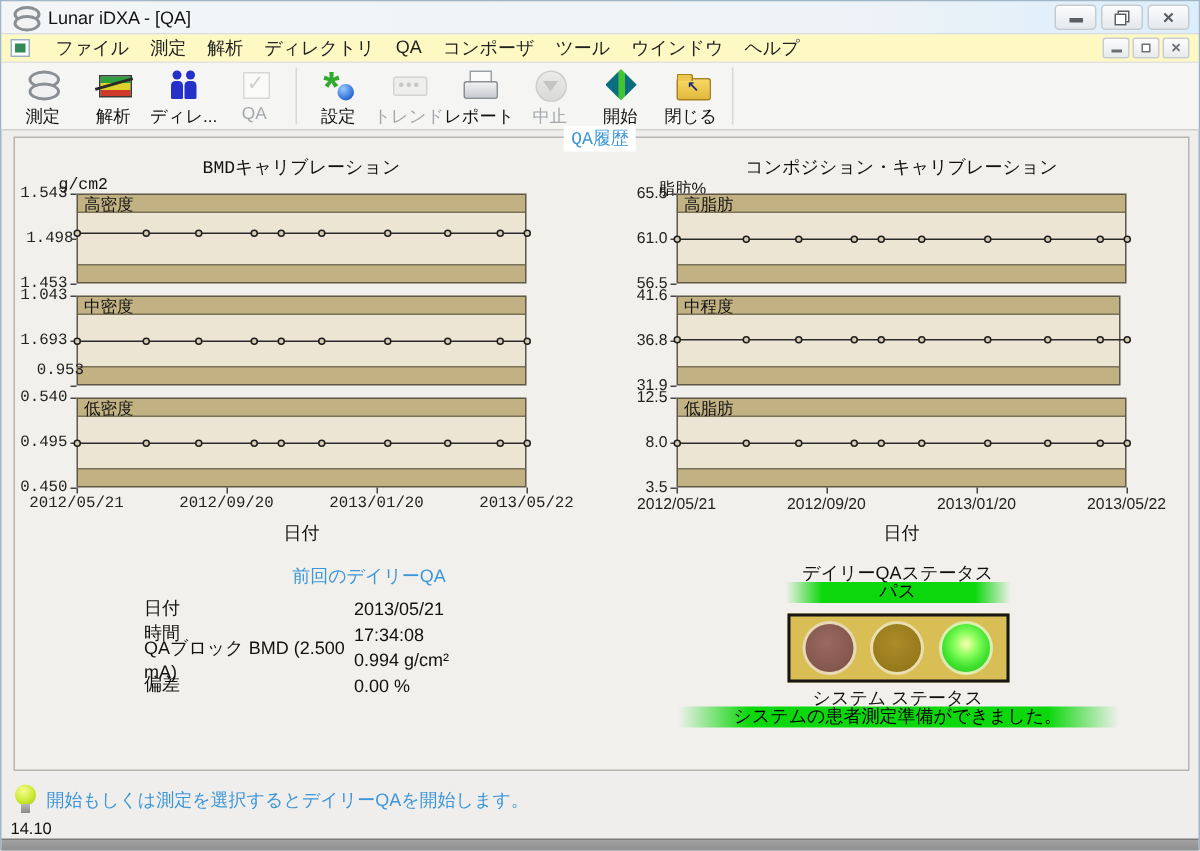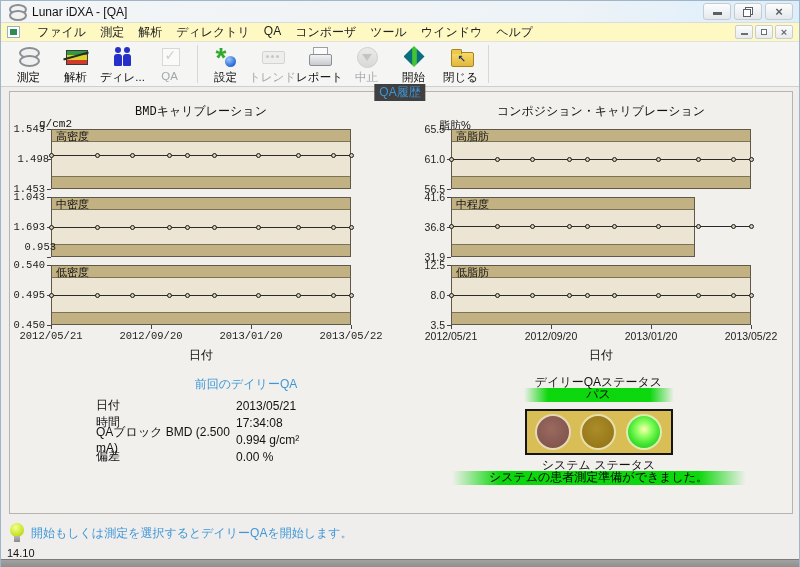--- a/index.html
+++ b/index.html
@@ -71,22 +71,22 @@
     background:linear-gradient(90deg,#0b6e7e 0 38%,#43c432 41% 59%,#0b6e7e 62% 100%);
     clip-path:polygon(50% 0,100% 50%,50% 100%,0 50%); }
   .ic-closefolder::before { content:"\2196"; position:absolute; left:3px; top:7px; width:21px; height:13px;
     border:1px solid #a8831e; border-radius:2px; background:linear-gradient(#f6d965,#e2b83c);
     font-size:10px; font-weight:bold; color:#1a2a77; text-align:center; line-height:12px; }
   .ic-closefolder::after { content:""; position:absolute; left:3px; top:4px; width:9px; height:4px;
     border:1px solid #a8831e; border-bottom:none; border-radius:2px 2px 0 0; background:#eec84e; }
 
   
   #qa-panel { position:absolute; left:8px; top:90px; width:784px; height:423px; border:1px solid #b7b3ae; background:#f1f0ed; }
-  #qa-legend { position:absolute; left:50%; top:83px; transform:translateX(-50%); background:#404040; padding:0 5px;
-    color:#3d96d8; font-size:12px; z-index:3; }
+  #qa-legend { position:absolute; left:50%; top:83px; transform:translateX(-50%); background:#ffffff; padding:0 5px;
+    color:#3d96d8; font-size:12px; z-index:3;font-family:Liberation Mono, monospace; }
 
   
   .chart { position:absolute; width:392px; height:272px; }
   #chart-left { left:12px; top:96px;font-family:Liberation Mono, monospace; }
   #chart-right { left:412px; top:96px; }
   .chart-title { position:absolute; left:38px; top:6px; width:300px; text-align:center; font-size:12px; color:#111; }
   .chart-ylabel { position:absolute; left:26px; top:21px; font-size:11px; color:#111; }
   .panel { position:absolute; border:1px solid #5f5949; background:#ece5d4; }
   .band { position:absolute; left:0; width:100%; height:12px; background:#c1b183; }
   .band-top { top:0; border-bottom:1px solid #7a7358; }
@@ -322,21 +322,21 @@
       <div class="dot" style="left: 35.5px; top: 59.5px;"></div>
       <div class="dot" style="left: 82px; top: 59.5px;"></div>
       <div class="dot" style="left: 116.5px; top: 59.5px;"></div>
       <div class="dot" style="left: 154px; top: 59.5px;"></div>
       <div class="dot" style="left: 172px; top: 59.5px;"></div>
       <div class="dot" style="left: 199px; top: 59.5px;"></div>
       <div class="dot" style="left: 242.5px; top: 59.5px;"></div>
       <div class="dot" style="left: 283px; top: 59.5px;"></div>
       <div class="dot" style="left: 317.5px; top: 59.5px;"></div>
       <div class="dot" style="left: 335.5px; top: 59.5px;"></div>
-      <div class="panel" style="left: 38px; top: 100px; width: 244px; height: 60px;">
+      <div class="panel" style="left: 38px; top: 100px; width: 296px; height: 60px;">
         <div class="band band-top"></div>
         <div class="band band-bottom"></div>
         <div class="zone-label">中程度</div>
       </div>
       <div class="ytick" style="left: -4px; top: 94px; width: 36px;">41.6</div>
       <div class="ytickmark" style="left: 34px; top: 100px;"></div>
       <div class="ytick" style="left: -4px; top: 124px; width: 36px;">36.8</div>
       <div class="ytickmark" style="left: 34px; top: 130px;"></div>
       <div class="ytick" style="left: -4px; top: 154px; width: 36px;">31.9</div>
       <div class="ytickmark" style="left: 34px; top: 160px;"></div>

